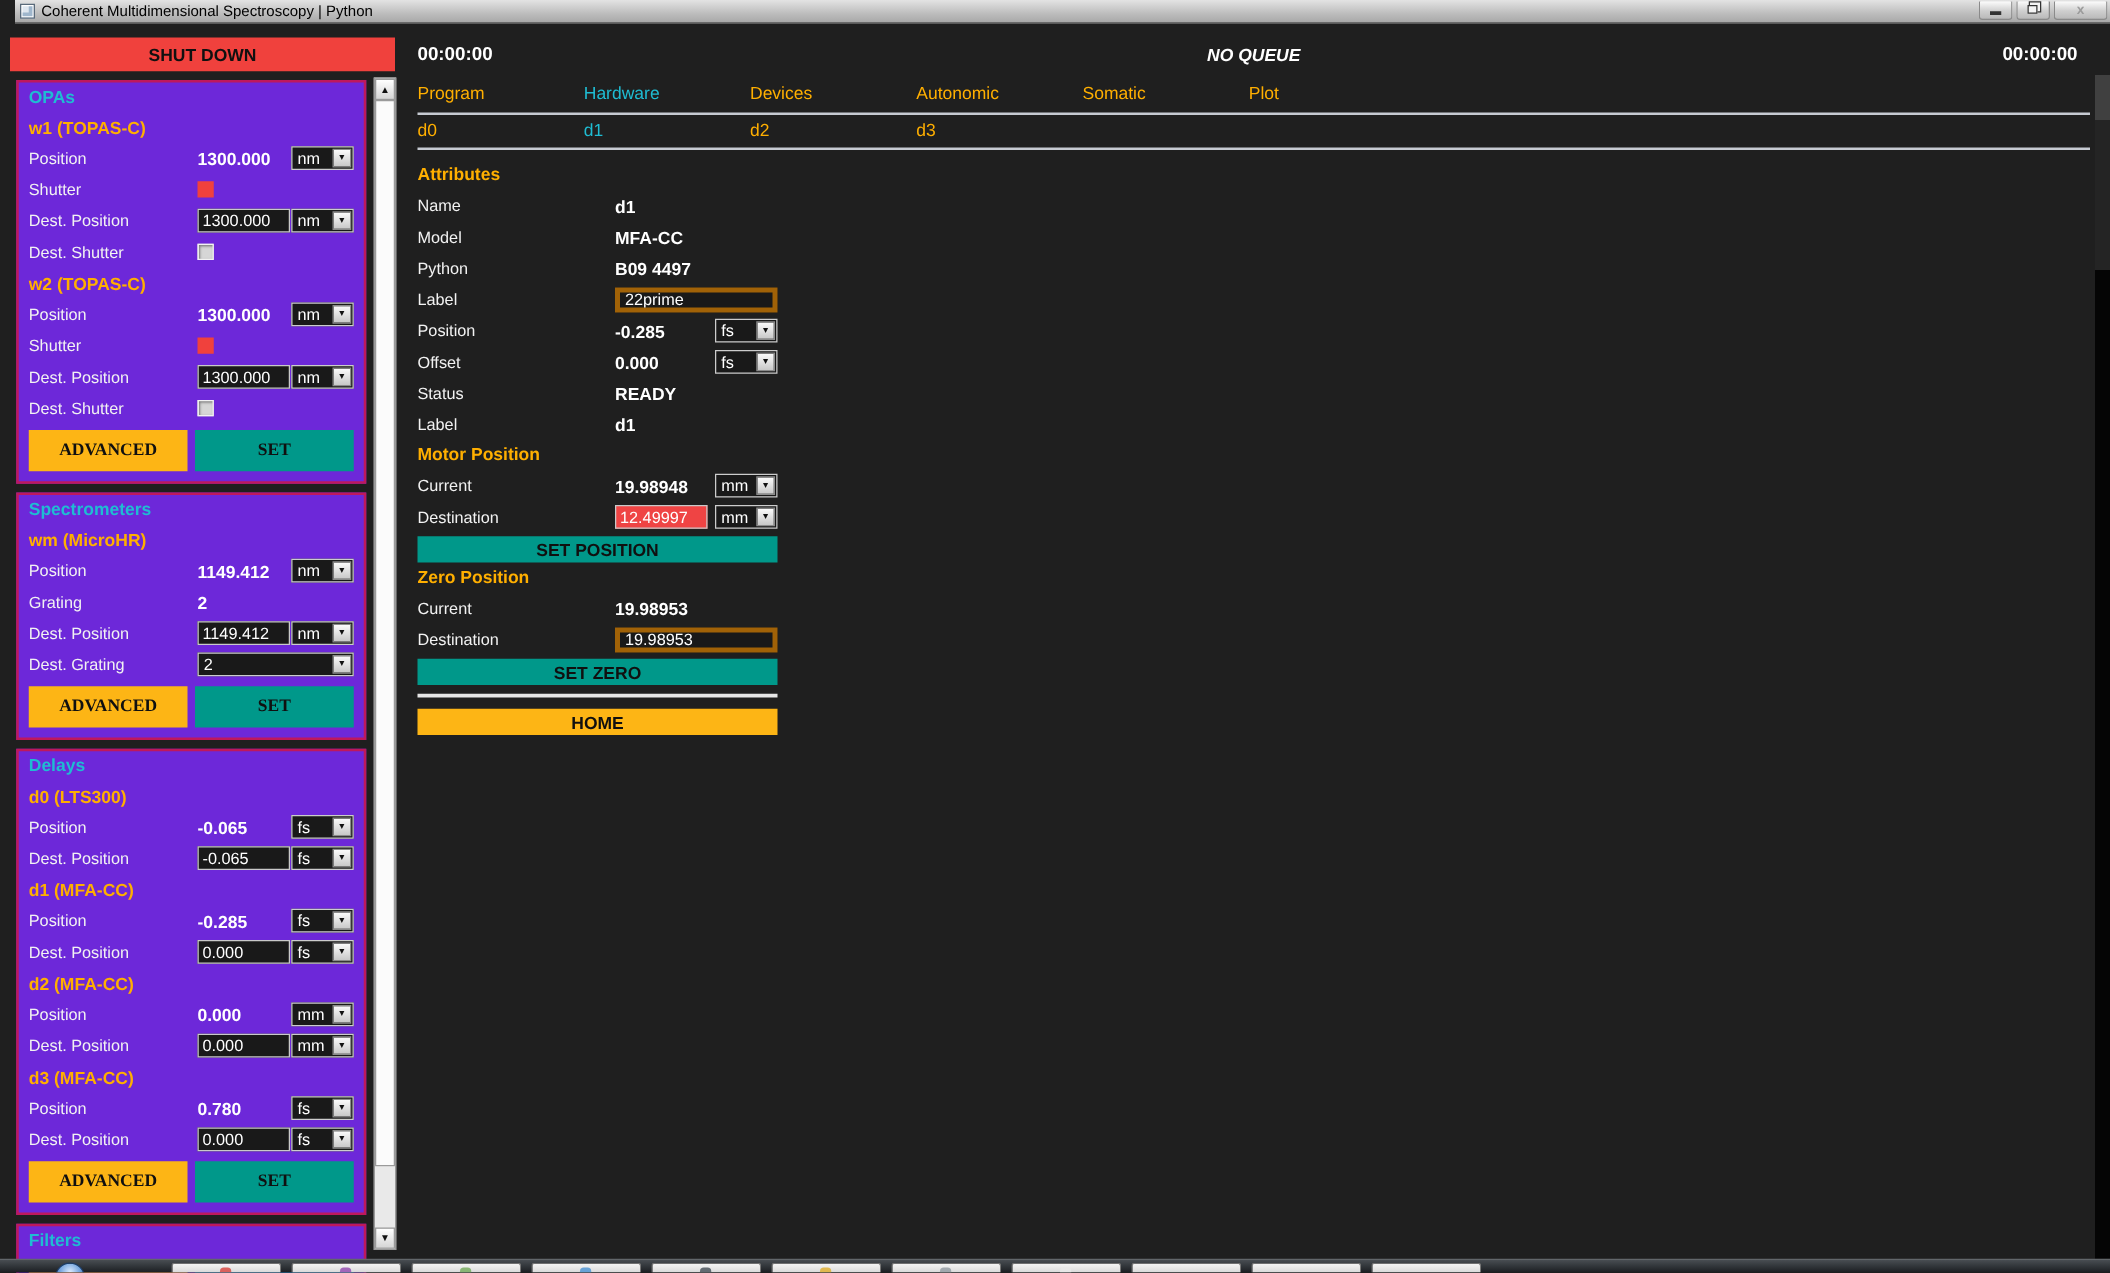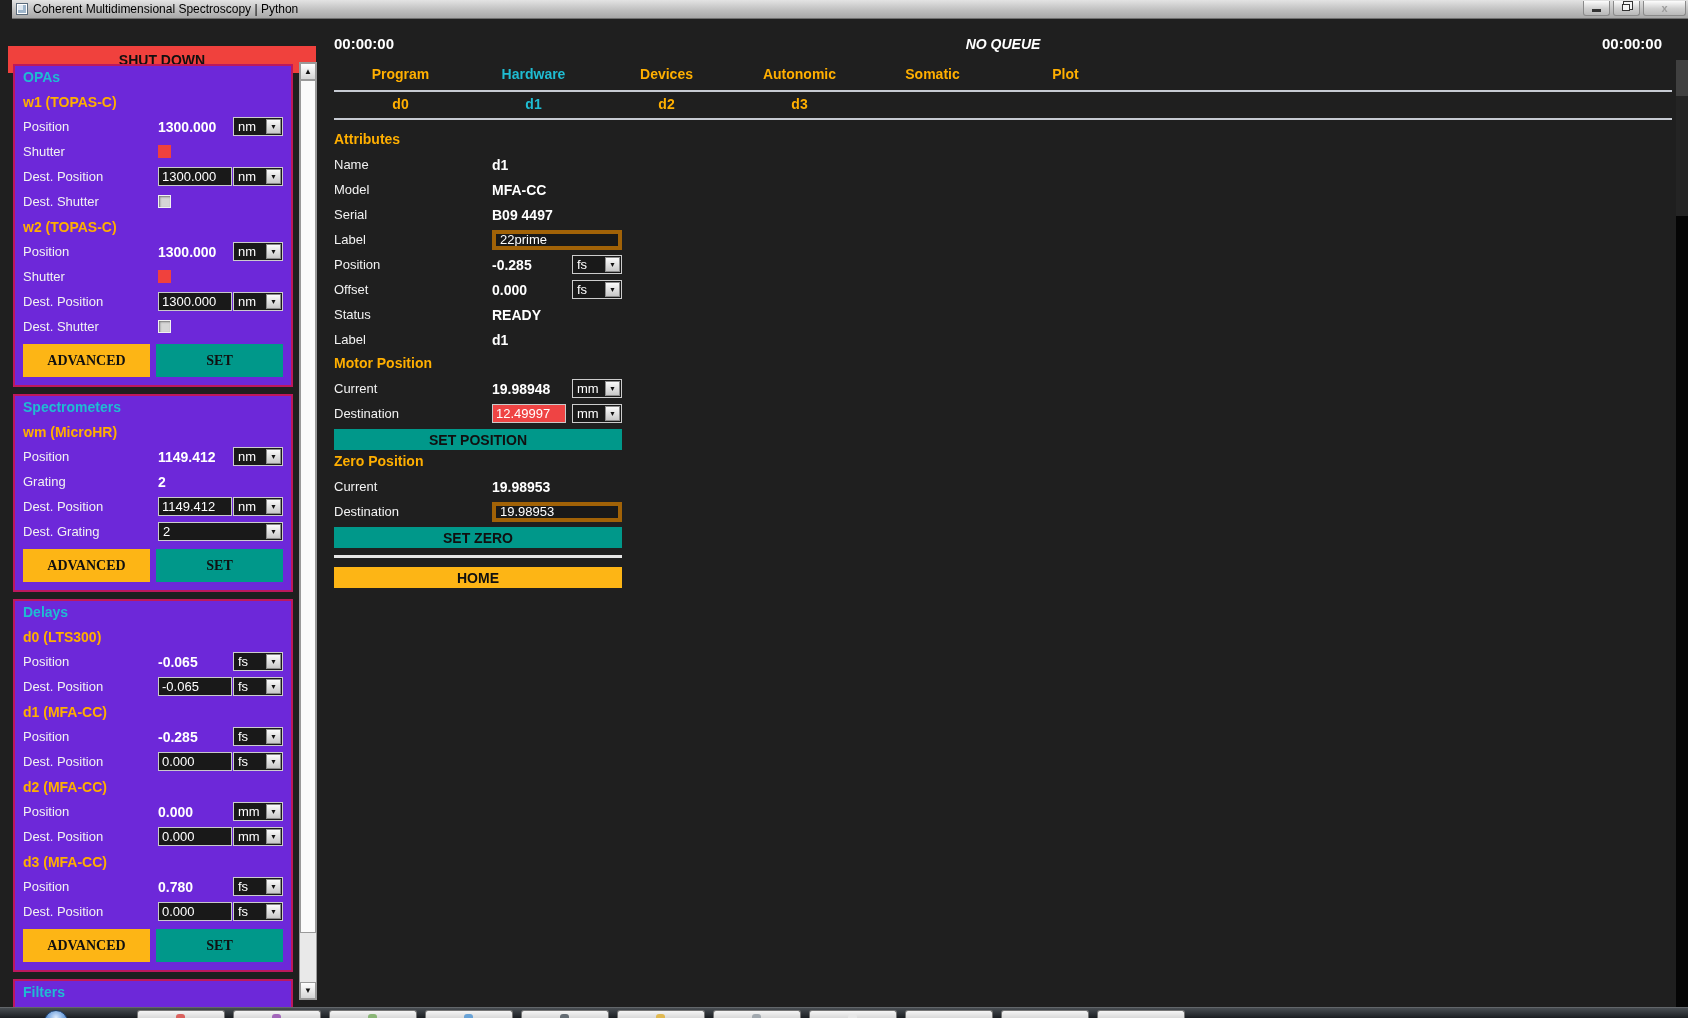--- a/index.html
+++ b/index.html
@@ -17,21 +17,21 @@
   .wb { width:27px; height:15px; background:linear-gradient(#fdfdfd,#cfcfcf 55%,#b9b9b9);
     border:1px solid #8a8a8a; border-top:none; border-radius:0 0 3px 3px;
     display:flex; align-items:center; justify-content:center; }
   .wb-close { width:43px; }
   .glyph-min { width:9px; height:3px; background:#333; margin-top:6px; }
   .glyph-restore { width:8px; height:7px; border:1px solid #333; background:#f4f4f4;
     box-shadow:2px -2px 0 -0px #f4f4f4, 2px -2px 0 1px #333; margin-left:-2px; }
   .glyph-close { font-size:11px; font-weight:bold; color:#9c9c9c; line-height:10px; }
 
   
-  .shutdown { position:absolute; left:8px; top:46px; width:308px; height:27px;
+  .shutdown { position:absolute; left:8px; top:30px; width:308px; height:27px;
     background:#f0413d; border:none; color:#101010; font-weight:bold; font-size:14px;
     font-family:"Liberation Sans", sans-serif; }
 
   
   .sidebar { position:absolute; left:13px; top:64px; width:280px; }
   .sbox { border:2px solid #be185d; padding:0 8px 8px 8px; margin-bottom:7px; background:#6d28d9; }
   .s-sec { color:#1fbcd2; font-weight:bold; font-size:14px; height:23px; line-height:22px; }
   .s-dev { color:#ffaf00; font-weight:bold; font-size:14px; height:23px; line-height:22px; margin-top:2px; }
   .s-row { display:flex; align-items:center; height:25px; }
   .s-label { width:135px; color:#f2f2f2; font-size:13px; }
@@ -72,21 +72,21 @@
   
   .main { position:absolute; left:334px; top:30px; width:1338px; }
   .topbar { position:relative; height:28px; }
   .clock { font-size:15px; font-weight:bold; color:#fff; position:absolute; top:5px; }
   .clock-left { left:0; }
   .clock-right { right:10px; }
   .queue { position:absolute; left:0; right:0; text-align:center; top:6px;
     font-size:14px; font-weight:bold; color:#fff;font-style:italic; }
 
   .tabrow { display:flex; height:22px; margin-top:8px; }
-  .tab { width:133px; text-align:center; font-size:14px; font-weight:bold; color:#ffaf00; }
+  .tab { width:133px; text-align:left; font-size:14px; font-weight:normal; color:#ffaf00; }
   .tab.active { color:#1fbcd2; }
   .hline { height:2px; background:#c6cad2; margin-top:2px; }
   .subtabrow { display:flex; height:20px; margin-top:4px; }
 
   .content { margin-top:8px; width:288px; }
   .m-title { color:#ffaf00; font-weight:bold; font-size:14px; height:24px; line-height:23px; }
   .m-row { display:flex; align-items:center; height:25px; }
   .m-label { width:158px; color:#f2f2f2; font-size:13px; }
   .m-value { width:80px; color:#fff; font-weight:bold; font-size:14px; }
   .m-input-wide { width:130px; height:20px; background:#191919; border:4px solid #a16207;
@@ -360,21 +360,21 @@
 
     <div class="m-row">
       <span class="m-label">Name</span>
       <span class="m-value">d1</span>
     </div>
     <div class="m-row">
       <span class="m-label">Model</span>
       <span class="m-value">MFA-CC</span>
     </div>
     <div class="m-row">
-      <span class="m-label">Serial</span>
+      <span class="m-label">Python</span>
       <span class="m-value">B09 4497</span>
     </div>
     <div class="m-row">
       <span class="m-label">Label</span>
       <input class="m-input-wide" value="22prime" style="">
     </div>
     <div class="m-row">
       <span class="m-label">Position</span>
       <span class="m-value">-0.285</span>
       <span class="dd">

